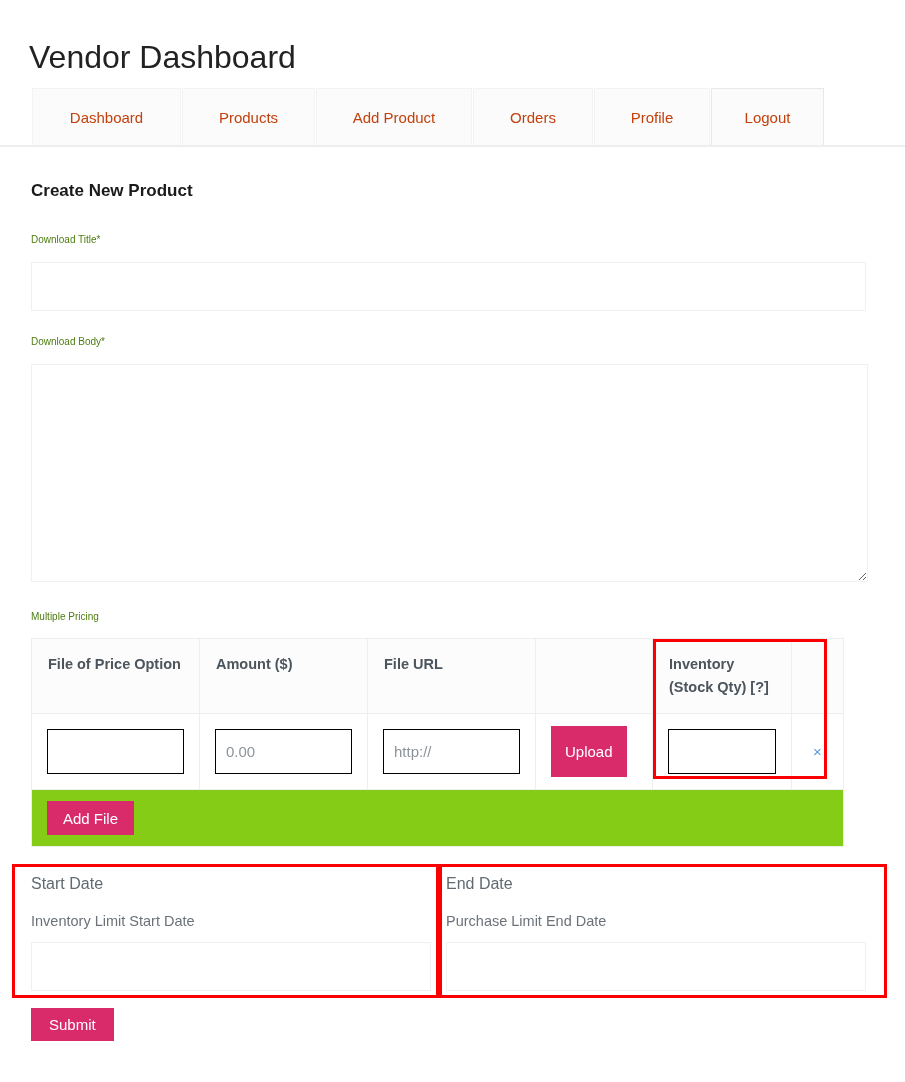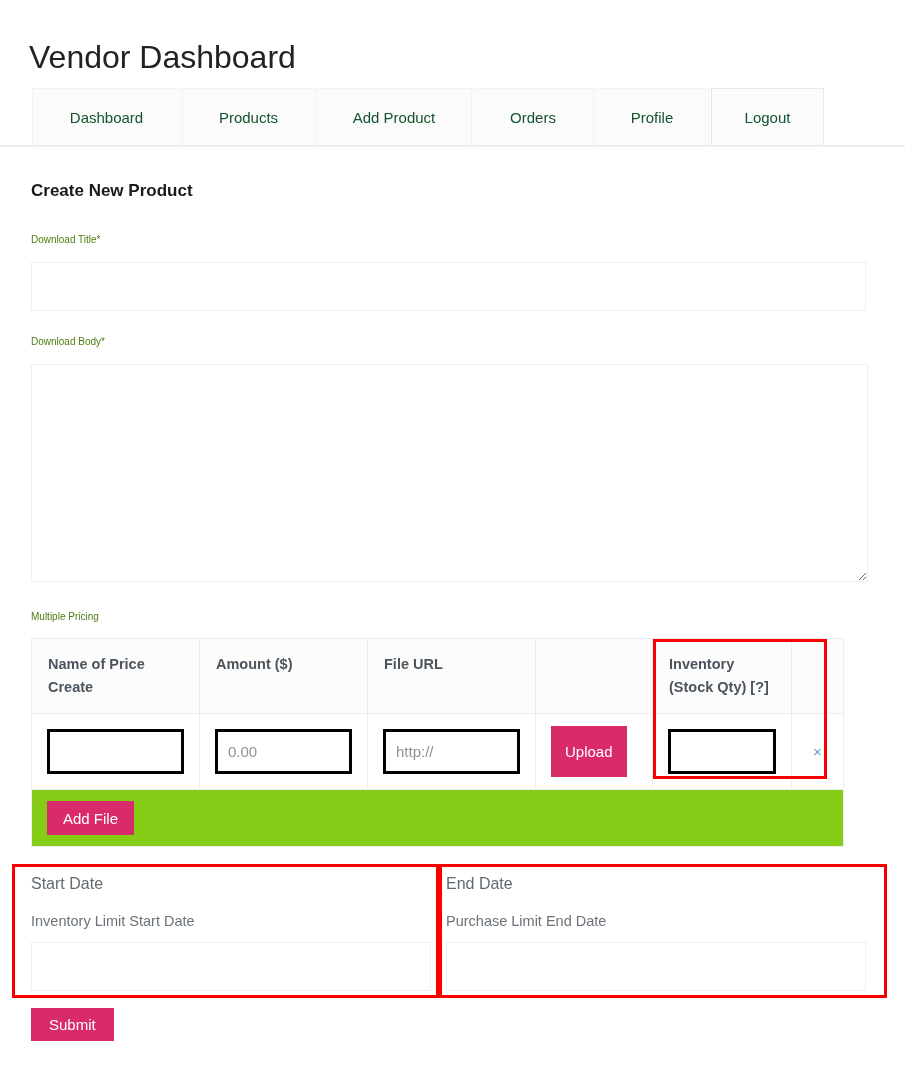--- a/index.html
+++ b/index.html
@@ -49,21 +49,21 @@
     height: 57px;
   }
   .tab {
     background: #fbfbfc;
     border: 1px solid #f2f3f4;
     border-bottom: none;
     display: flex;
     align-items: center;
     justify-content: center;
     font-size: 15px;
-    color: #14532d;
+    color: #c2410c;
     margin-right: 1px;
     cursor: pointer;
     white-space: nowrap;
     height: 57px;
   }
   .tab-dashboard { width: 149px; }
   .tab-products  { width: 133px; }
   .tab-addproduct{ width: 156px; }
   .tab-orders    { width: 120px; }
   .tab-profile   { width: 116px; }
@@ -171,21 +171,21 @@
   .col-name   { width: 168px; }
   .col-amount { width: 168px; }
   .col-url    { width: 168px; }
   .col-upload { width: 117px; }
   .col-inv    { width: 139px; }
   .col-del    { width: 52px; }
 
   .cell-input {
     width: 100%;
     height: 45px;
-    border: 3px solid #000000;
+    border: 1px solid #000000;
     background: #ffffff;
     outline: none;
     font-size: 15px;
     padding: 0 10px;
     color: #555;
     font-family: "Liberation Sans", sans-serif;
   }
   .cell-input::placeholder { color: #8d949a; opacity: 1; }
 
   .btn-pink {
@@ -333,21 +333,21 @@
 <input class="input-title" type="text" placeholder="" style="">
 
 <label class="field-label lbl-body">Download Body*</label>
 <textarea class="textarea-body" placeholder="" style=""></textarea>
 
 <label class="field-label lbl-pricing">Multiple Pricing</label>
 
 <table class="pricing-table">
   <thead>
     <tr>
-      <th class="col-name">Name of Price Create</th>
+      <th class="col-name">File of Price Option</th>
       <th class="col-amount">Amount ($)</th>
       <th class="col-url">File URL</th>
       <th class="col-upload"></th>
       <th class="col-inv">Inventory (Stock Qty) [?]</th>
       <th class="col-del"></th>
     </tr>
   </thead>
   <tbody>
     <tr>
       <td>

